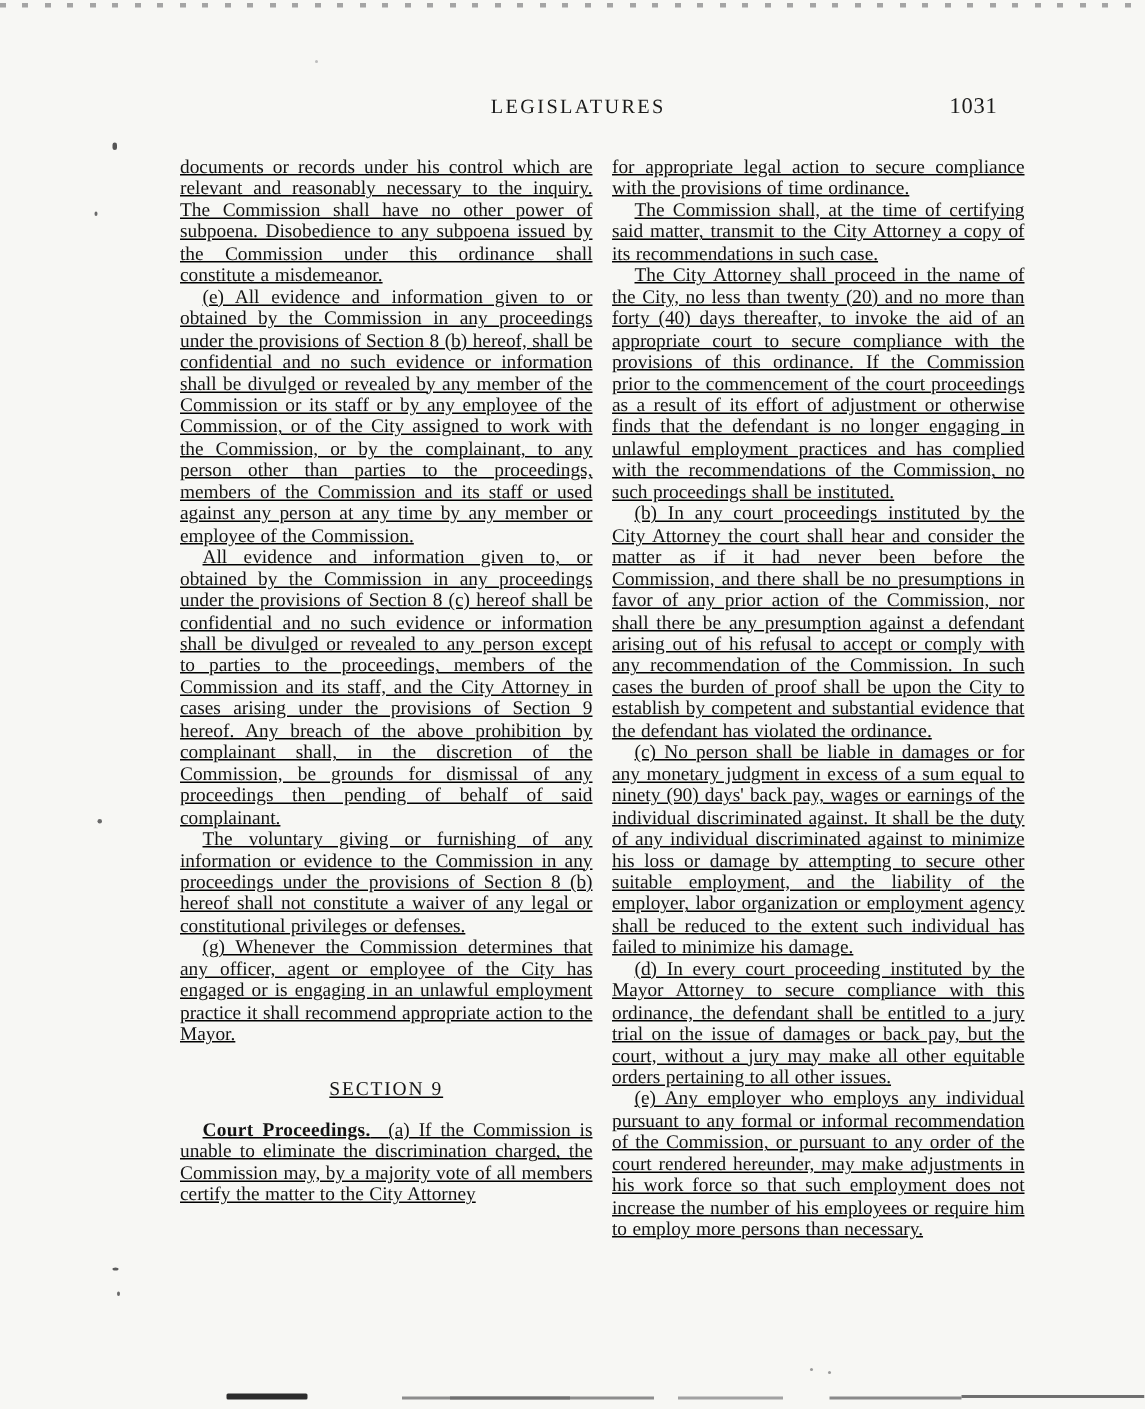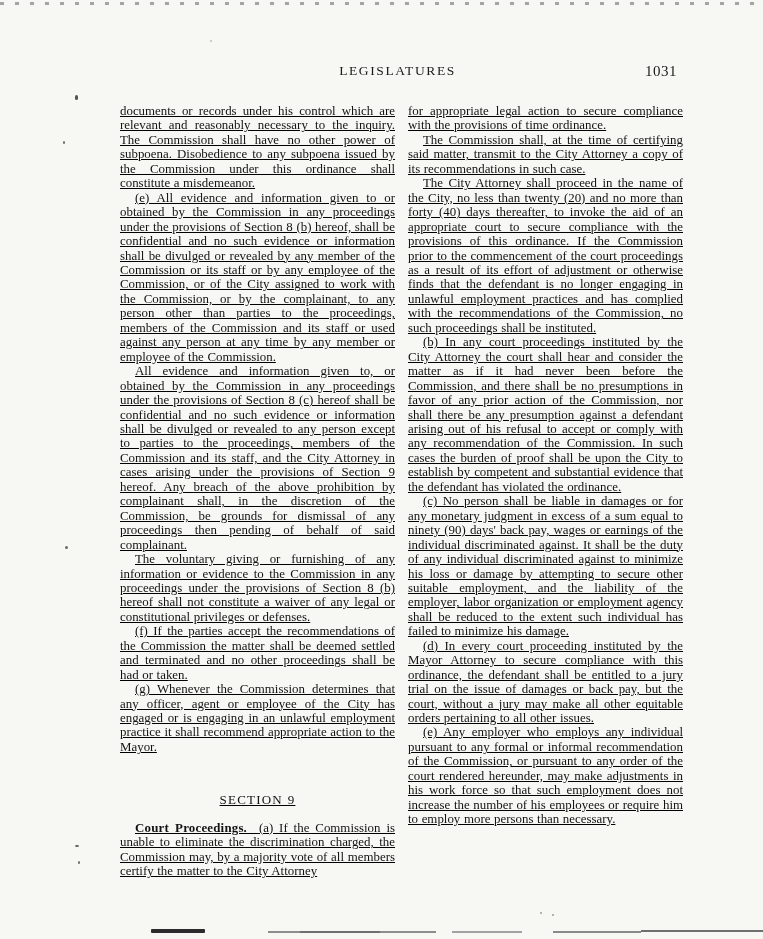--- a/index.html
+++ b/index.html
@@ -12,21 +12,21 @@
   }
   .page { position: absolute; inset: 0; }
 
   
   .top-dots {
     position: absolute; top: 2px; left: 0; width: 763px; height: 3px;
     background: repeating-linear-gradient(90deg, #969696 0 4px, transparent 4px 15px);
     opacity: .85;
   }
 
-  .header { position: absolute; top: 63px; left: 116px; width: 563px; height: 18px; }
+  .header { position: absolute; top: 63px; left: 104px; width: 563px; height: 18px; }
   .header .title {
     text-align: center; font-size: 13.5px; letter-spacing: 1.6px;
     color: #1a1a1a;
   }
   .header .pagenum {
     position: absolute; right: 2px; top: 0;
     font-size: 15px; color: #1a1a1a; letter-spacing: .5px;
   }
 
   .columns {
@@ -38,21 +38,21 @@
     font-size: 12.9px; line-height: 14.45px;
     text-align: justify;
     color: #131313;
     word-spacing: .4px;
   }
   .col p { margin: 0; text-indent: 15px; }
   .col p.flush { text-indent: 0; }
   .section-heading {
     font-size: 13px; font-weight: normal; letter-spacing: 1.2px;
     text-align: center; text-indent: 0;
-    margin: 39px 0 13px 0; color: #131313;
+    margin: 22px 0 13px 0; color: #131313;
   }
   .lead { font-weight: bold; letter-spacing: .2px; }
 
   
   .seg { position: absolute; background: #555; }
   .seg.s1 { left: 151px; top: 929px; width: 54px; height: 4px; background: #2c2c2c; border-radius: 1px; }
   .seg.s2 { left: 268px; top: 931px; width: 168px; height: 2px; background: #8d8d8d; }
   .seg.s3 { left: 300px; top: 931px; width: 80px; height: 2px; background: #6f6f6f; }
   .seg.s4 { left: 452px; top: 931px; width: 70px; height: 2px; background: #a2a2a2; }
   .seg.s5 { left: 553px; top: 931px; width: 88px; height: 2px; background: #8a8a8a; }
@@ -81,21 +81,20 @@
     <div class="pagenum">1031</div>
   </div>
 
   <div class="columns">
 
     <div class="col">
       <p class="flush">documents or records under his control which are relevant and reasonably necessary to the inquiry. The Commission shall have no other power of subpoena. Disobedience to any subpoena issued by the Commission under this ordinance shall constitute a misdemeanor.</p>
       <p>(e) All evidence and information given to or obtained by the Commission in any proceedings under the provisions of Section 8 (b) hereof, shall be confidential and no such evidence or information shall be divulged or revealed by any member of the Commission or its staff or by any employee of the Commission, or of the City assigned to work with the Commission, or by the complainant, to any person other than parties to the proceedings, members of the Commission and its staff or used against any person at any time by any member or employee of the Commission.</p>
       <p>All evidence and information given to, or obtained by the Commission in any proceedings under the provisions of Section 8 (c) hereof shall be confidential and no such evidence or information shall be divulged or revealed to any person except to parties to the proceedings, members of the Commission and its staff, and the City Attorney in cases arising under the provisions of Section 9 hereof. Any breach of the above prohibition by complainant shall, in the discretion of the Commission, be grounds for dismissal of any proceedings then pending of behalf of said complainant.</p>
       <p>The voluntary giving or furnishing of any information or evidence to the Commission in any proceedings under the provisions of Section 8 (b) hereof shall not constitute a waiver of any legal or constitutional privileges or defenses.</p>
-      <p>(f) If the parties accept the recommendations of the Commission the matter shall be deemed settled and terminated and no other proceedings shall be had or taken.</p>
       <p>(g) Whenever the Commission determines that any officer, agent or employee of the City has engaged or is engaging in an unlawful employment practice it shall recommend appropriate action to the Mayor.</p>
       <div class="section-heading">SECTION 9</div>
       <p><span class="lead">Court Proceedings.</span>&nbsp;&nbsp;<span>(a) If the Commission is unable to eliminate the discrimination charged, the Commission may, by a majority vote of all members certify the matter to the City Attorney</span></p>
     </div>
 
     <div class="col">
       <p class="flush">for appropriate legal action to secure compliance with the provisions of time ordinance.</p>
       <p>The Commission shall, at the time of certifying said matter, transmit to the City Attorney a copy of its recommendations in such case.</p>
       <p>The City Attorney shall proceed in the name of the City, no less than twenty (20) and no more than forty (40) days thereafter, to invoke the aid of an appropriate court to secure compliance with the provisions of this ordinance. If the Commission prior to the commencement of the court proceedings as a result of its effort of adjustment or otherwise finds that the defendant is no longer engaging in unlawful employment practices and has complied with the recommendations of the Commission, no such proceedings shall be instituted.</p>
       <p>(b) In any court proceedings instituted by the City Attorney the court shall hear and consider the matter as if it had never been before the Commission, and there shall be no presumptions in favor of any prior action of the Commission, nor shall there be any presumption against a defendant arising out of his refusal to accept or comply with any recommendation of the Commission. In such cases the burden of proof shall be upon the City to establish by competent and substantial evidence that the defendant has violated the ordinance.</p>

